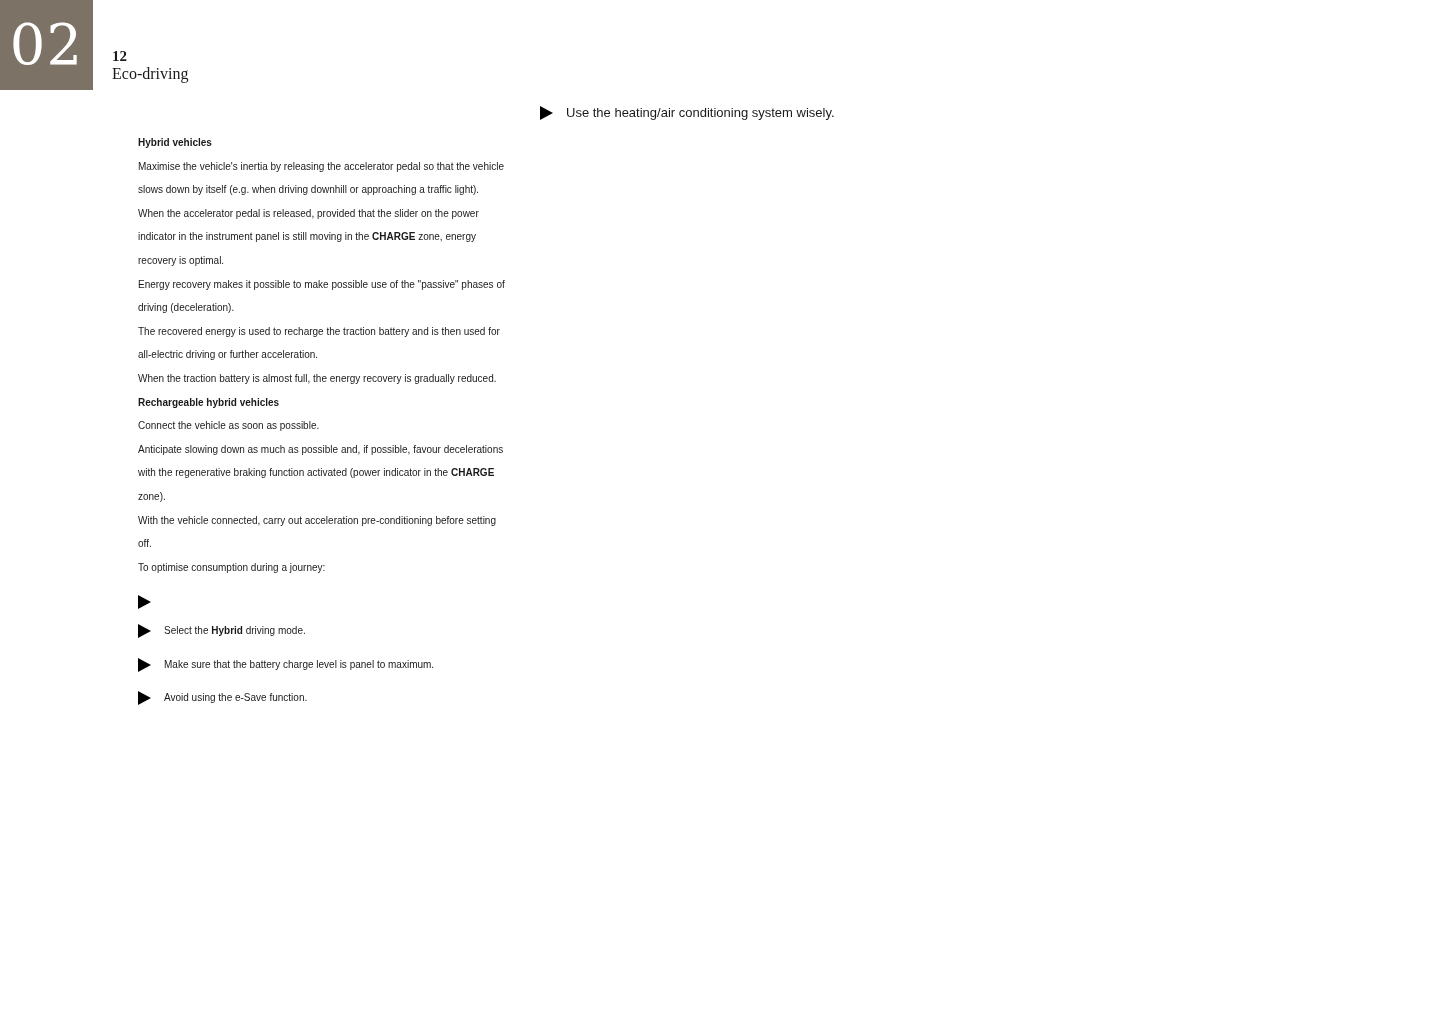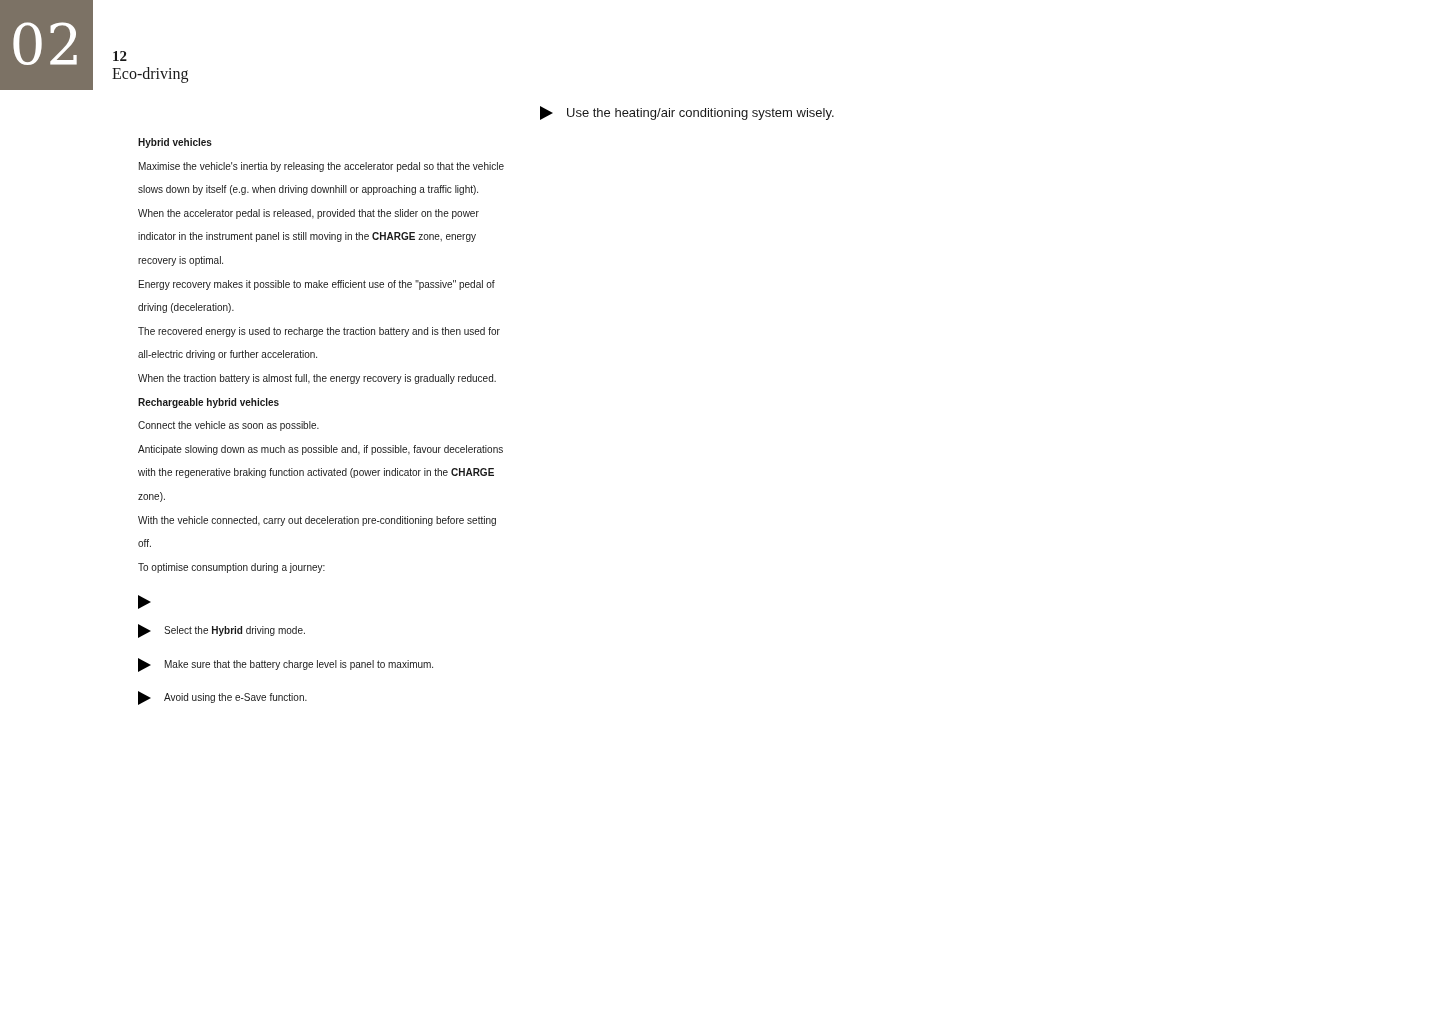--- a/index.html
+++ b/index.html
@@ -98,27 +98,27 @@
 
 <div class="page-header">
   <div class="page-num">12</div>
   <div class="section-title">Eco-driving</div>
 </div>
 
 <div class="col-left">
   <p class="h">Hybrid vehicles</p>
   <p>Maximise the vehicle's inertia by releasing the accelerator pedal so that the vehicle slows down by itself (e.g. when driving downhill or approaching a traffic light).</p>
   <p><span>When the accelerator pedal is released, provided that the slider on the power indicator in the instrument panel is still moving in the </span><strong>CHARGE</strong><span> zone, energy recovery is optimal.</span></p>
-  <p>Energy recovery makes it possible to make efficient use of the "passive" pedal of driving (deceleration).</p>
+  <p>Energy recovery makes it possible to make possible use of the "passive" phases of driving (deceleration).</p>
   <p>The recovered energy is used to recharge the traction battery and is then used for all-electric driving or further acceleration.</p>
   <p>When the traction battery is almost full, the energy recovery is gradually reduced.</p>
   <p class="h">Rechargeable hybrid vehicles</p>
   <p>Connect the vehicle as soon as possible.</p>
   <p><span>Anticipate slowing down as much as possible and, if possible, favour decelerations with the regenerative braking function activated (power indicator in the </span><strong>CHARGE</strong><span> zone).</span></p>
-  <p>With the vehicle connected, carry out deceleration pre-conditioning before setting off.</p>
+  <p>With the vehicle connected, carry out acceleration pre-conditioning before setting off.</p>
   <p>To optimise consumption during a journey:</p>
 
   <div class="bullet-list">
     <div class="bullet">
       <span class="arrow"></span>
     </div>
     <div class="bullet">
       <span class="arrow"></span>
       <span class="btext"><span>Select the </span><strong>Hybrid</strong><span> driving mode.</span></span>
     </div>

